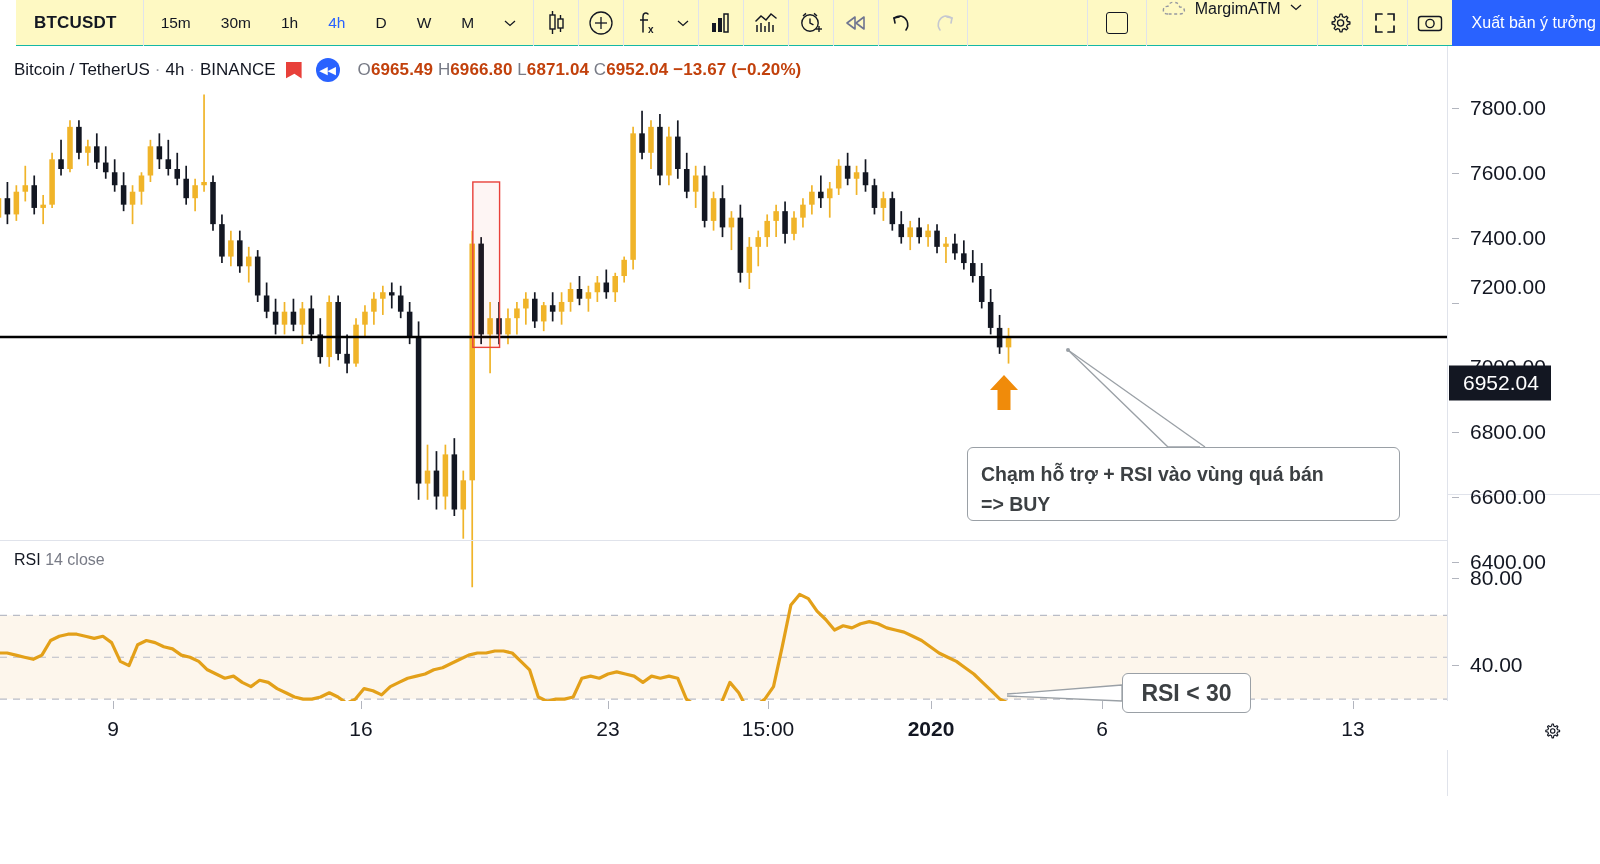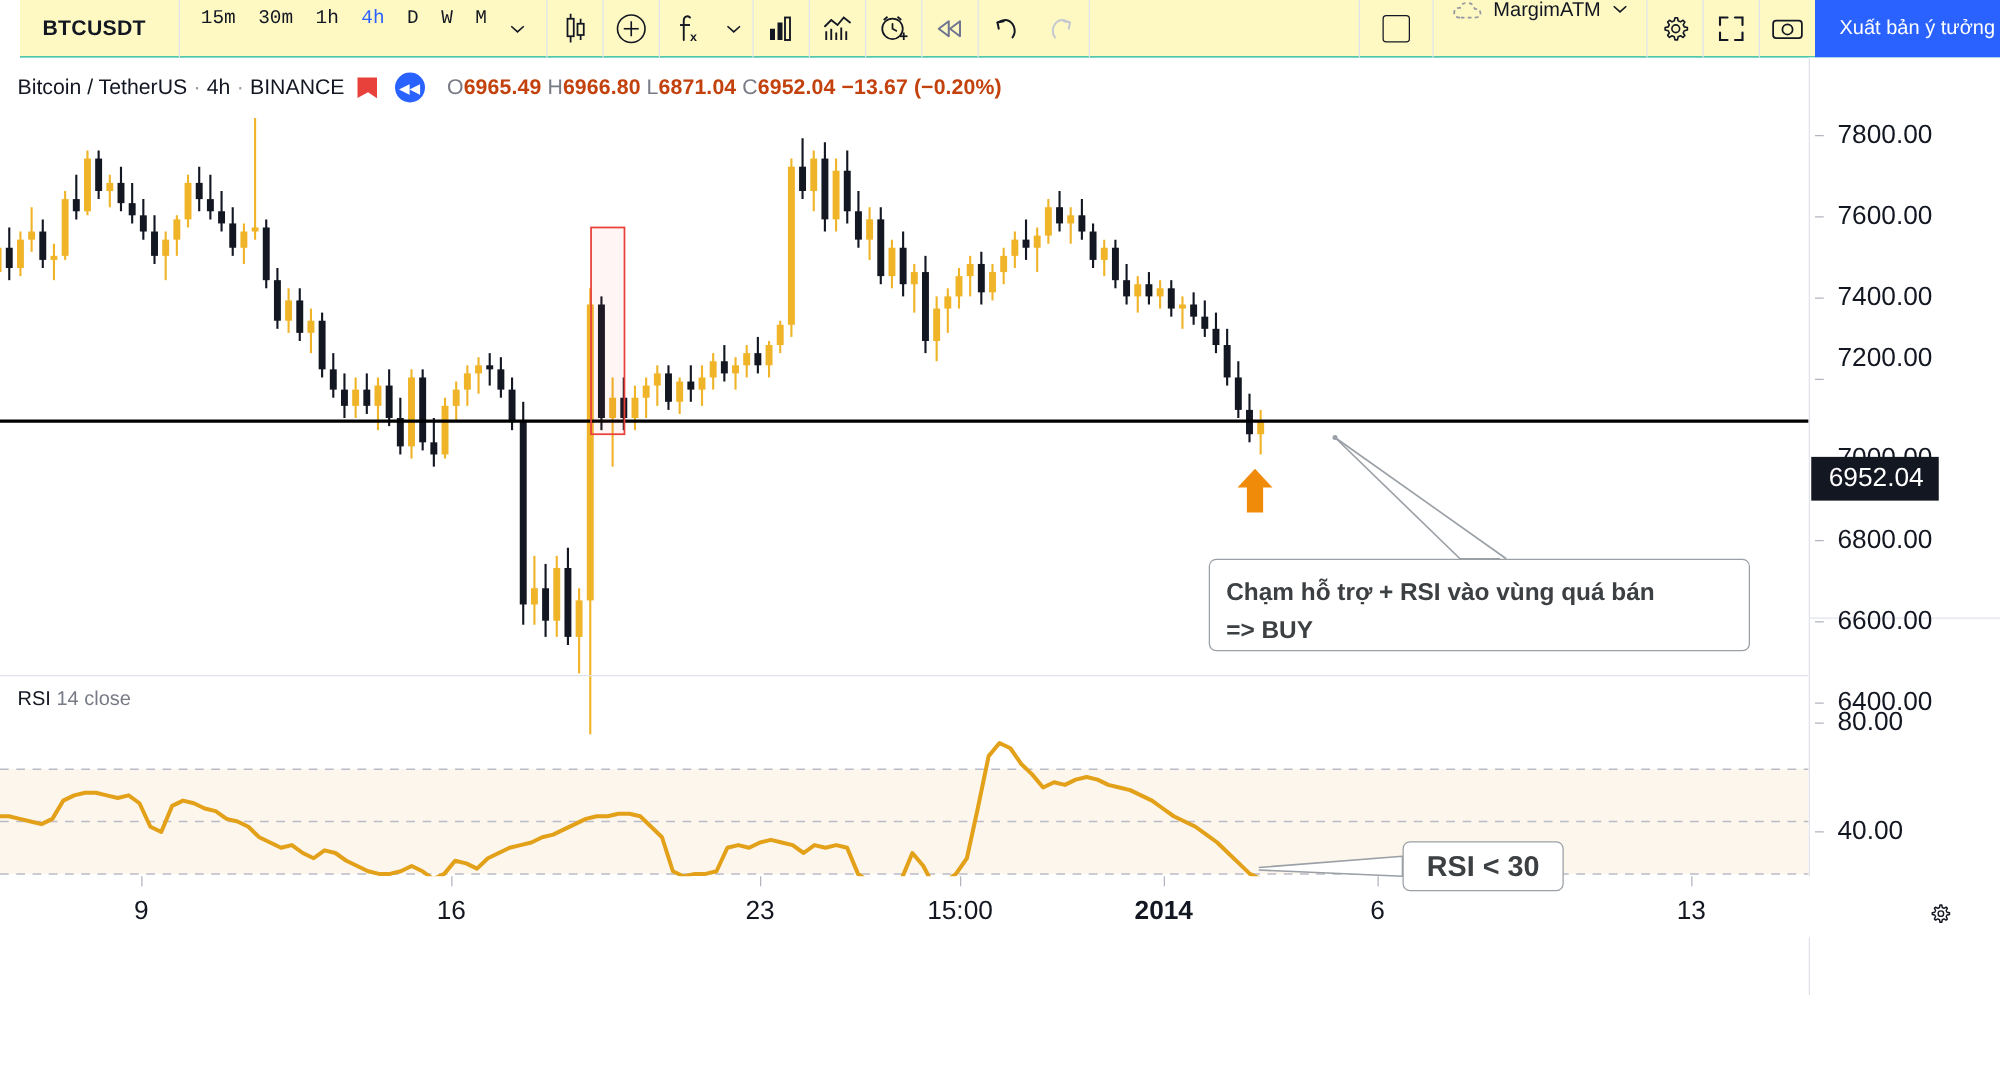--- a/index.html
+++ b/index.html
@@ -16,21 +16,21 @@
     position: absolute; left:16px; top:0; width:1600px; height:46px;
     display:flex; align-items:stretch;
     border-bottom:1px solid #14b8a6; background:#fef9c3;
   }
   .tb-cell { display:flex; align-items:center; height:100%; }
   .tb-sep { width:1px; background:#e0e3eb; height:46px; flex:none; }
   .symbol {
     padding:0 26px 0 18px; font-size:17px; font-weight:bold; color:#131722;
     letter-spacing:.2px; display:flex; align-items:center; height:100%;
   }
-  .intervals { display:flex; gap:0; padding:0 8px; height:100%;font-family:Liberation Mono, monospace; }
+  .intervals { display:flex; align-items:center; gap:12px; padding:0 8px; height:100%; }
   .iv {
     font-size:15.5px; color:#131722; padding:7px 9px; border-radius:4px; cursor:pointer;
     line-height:1;
   }
   .iv.active { color:#2962ff; font-weight:500; }
   .icon-btn {
     width:44px; height:46px; display:flex; align-items:center; justify-content:center;
     cursor:pointer; color:#131722;
   }
   .icon-btn.small { width:30px; }
@@ -638,21 +638,21 @@
   <div class="time-scale">
     <div id="ts-labels">
         <div class="ts-label" style="left: 113px;">9</div>
         <div class="ts-tick" style="left: 113px;"></div>
         <div class="ts-label" style="left: 361px; text-align: right;">16</div>
         <div class="ts-tick" style="left: 361px;"></div>
         <div class="ts-label" style="left: 608px;">23</div>
         <div class="ts-tick" style="left: 608px;"></div>
         <div class="ts-label" style="left: 768px;">15:00</div>
         <div class="ts-tick" style="left: 768px;"></div>
-        <div class="ts-label bold" style="left: 931px;">2014</div>
+        <div class="ts-label bold" style="left: 931px;">2020</div>
         <div class="ts-tick" style="left: 931px;"></div>
         <div class="ts-label" style="left: 1102px;">6</div>
         <div class="ts-tick" style="left: 1102px;"></div>
         <div class="ts-label" style="left: 1353px;">13</div>
         <div class="ts-tick" style="left: 1353px;"></div>
       </div>
     <div class="ts-gear">
       <svg width="20" height="20" viewBox="0 0 20 20">
         <path d="M10 3 L11.4 3 L11.8 5 L13.2 5.7 L14.9 4.7 L15.9 5.7 L14.9 7.4 L15.6 8.8 L17.6 9.2 L17.6 10.6 L15.6 11 L14.9 12.4 L15.9 14.1 L14.9 15.1 L13.2 14.1 L11.8 14.8 L11.4 16.8 L10 16.8 L9.6 14.8 L8.2 14.1 L6.5 15.1 L5.5 14.1 L6.5 12.4 L5.8 11 L3.8 10.6 L3.8 9.2 L5.8 8.8 L6.5 7.4 L5.5 5.7 L6.5 4.7 L8.2 5.7 L9.6 5 Z" fill="none" stroke="#131722" stroke-width="1.15" stroke-linejoin="round"></path>
         <circle cx="10.7" cy="9.9" r="2.2" fill="none" stroke="#131722" stroke-width="1.15"></circle>

